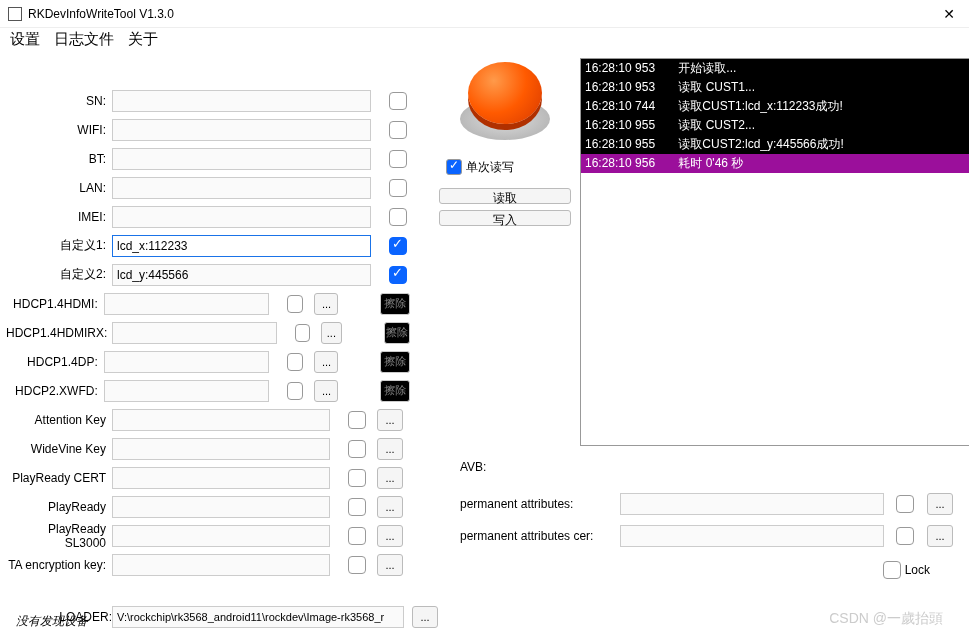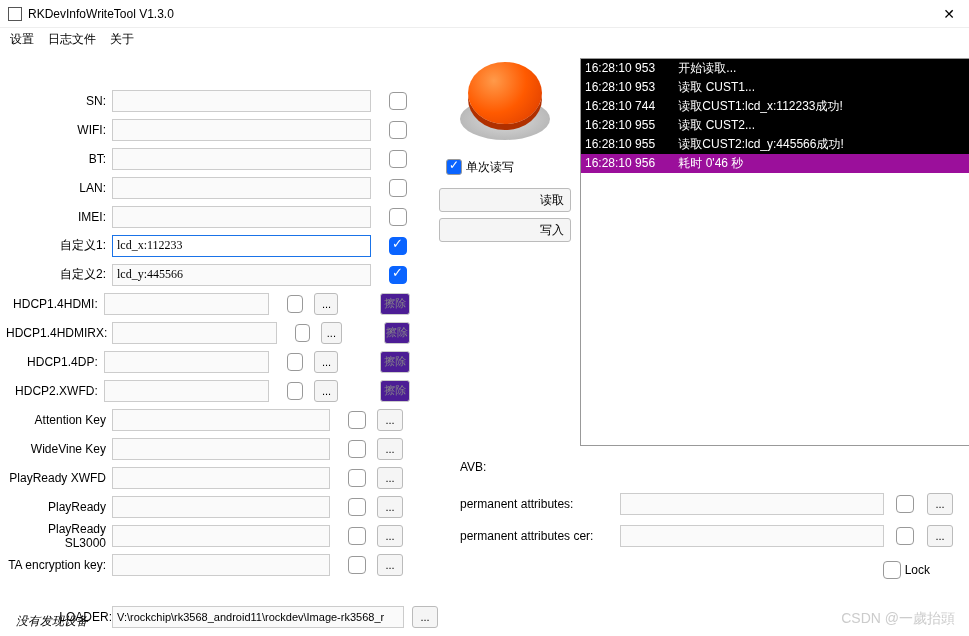--- a/index.html
+++ b/index.html
@@ -1,62 +1,62 @@
 <!DOCTYPE html>
 <html><head>
 <meta charset="utf-8">
 <style>
 * { box-sizing: border-box; font-family: "Microsoft YaHei", Tahoma, sans-serif; }
 body { margin: 0; background: #fff; font-size: 12px; color: #000; width: 969px; height: 636px; overflow: hidden; position: relative; }
 .titlebar { height: 28px; display: flex; align-items: center; padding: 0 8px; border-bottom: 1px solid #eee; }
 .titlebar .icon { width: 14px; height: 14px; border: 1px solid #555; margin-right: 6px; }
 .titlebar .title { flex: 1; font-size: 12px; }
 .titlebar .close { font-size: 14px; font-family: Arial; cursor: default; padding: 0 6px; }
-.menubar { height: 22px; display: flex; align-items: center; padding: 0 10px; gap: 14px; font-size: 12px; }
+.menubar { height: 22px; display: flex; align-items: center; padding: 0 10px; gap: 14px; font-size: 15px; }
 .menubar span { cursor: default; }
 .main { display: flex; padding: 8px 10px 0 0; }
 .left { width: 410px; padding-left: 6px; margin-top: 28px; }
 .right { flex: 1; padding-left: 20px; }
 .row { display: flex; align-items: center; height: 29px; }
 .row .lbl { width: 106px; text-align: right; padding-right: 6px; font-size: 12px; }
-.row .inp { flex: 1; height: 22px; border: 1px solid #ccc; background: #fafafa; padding: 0 4px; font-size: 12px; outline: none; font-family: Liberation Serif, serif; }
+.row .inp { flex: 1; height: 22px; border: 1px solid #ccc; background: #fafafa; padding: 0 4px; font-size: 12px; outline: none; }
 .row .inp.focus { border: 1px solid #1a73e8; background: #fff; }
 .row .cb { width: 18px; height: 18px; margin-left: 18px; appearance: none; border: 1px solid #999; border-radius: 4px; background: #fff; position: relative; cursor: default; }
 .row .cb:checked { background: #0a64ff; border-color: #0a64ff; }
 .row .cb:checked::after { content: "✓"; color: #fff; position: absolute; left: 2px; top: -2px; font-size: 13px; }
 .row .dots { width: 26px; height: 22px; margin-left: 8px; border: 1px solid #bbb; background: #f5f5f5; border-radius: 3px; font-size: 11px; display: flex; align-items: center; justify-content: center; cursor: default; }
-.row .del { width: 32px; height: 22px; margin-left: 42px; border: 1px solid #ccc; background: #4c1d95; border-radius: 3px; font-size: 11px; color: #888; display: flex; align-items: center; justify-content: center; cursor: default; }
+.row .del { width: 32px; height: 22px; margin-left: 42px; border: 1px solid #ccc; background: #000000; border-radius: 3px; font-size: 11px; color: #888; display: flex; align-items: center; justify-content: center; cursor: default; }
 .row.hdcp .inp { max-width: 218px; }
 .loader-row { display: flex; align-items: center; margin-top: 24px; padding-left: 6px; }
 .loader-row .lbl { width: 106px; text-align: right; padding-left: 12px; }
 .loader-row .inp { width: 292px; height: 22px; border: 1px solid #ccc; background: #fafafa; padding: 0 4px; font-size: 11px; }
 .loader-row .dots { width: 26px; height: 22px; margin-left: 8px; border: 1px solid #bbb; background: #f5f5f5; border-radius: 3px; font-size: 11px; display: flex; align-items: center; justify-content: center; }
 .status { position: absolute; bottom: 6px; left: 16px; font-size: 12px; font-style: italic; }
 .red-btn { width: 110px; height: 90px; margin: 0 auto 8px; position: relative; }
 .red-btn .base { position: absolute; bottom: 8px; left: 10px; width: 90px; height: 42px; background: radial-gradient(ellipse at center, #ddd 0%, #aaa 100%); border-radius: 50%; }
 .red-btn .cap { position: absolute; top: 4px; left: 18px; width: 74px; height: 62px; background: radial-gradient(circle at 35% 30%, #ff9a4a 0%, #ff5a00 50%, #d63800 100%); border-radius: 50%; box-shadow: 0 6px 0 #b03000; }
 .single { display: flex; align-items: center; justify-content: flex-start; margin: 6px 0 10px 12px; }
 .single .cb2 { width: 16px; height: 16px; appearance: none; border: 1px solid #999; border-radius: 3px; background: #0a64ff; position: relative; margin-right: 4px; }
 .single .cb2::after { content: "✓"; color: #fff; position: absolute; left: 2px; top: -2px; font-size: 12px; }
-.action-btn { display: block; width: 132px; height: 24px; margin: 6px auto; border: 1px solid #bbb; background: #f5f5f5; border-radius: 3px; font-size: 12px; cursor: default; text-align: right; }
+.action-btn { display: block; width: 132px; height: 16px; margin: 6px auto; border: 1px solid #bbb; background: #f5f5f5; border-radius: 3px; font-size: 12px; cursor: default; }
 .log { border: 1px solid #999; width: 398px; height: 388px; background: #fff; margin-left: auto; overflow: hidden; }
 .log-inner { background: #000; color: #fff; font-size: 12px; }
 .log-line { padding: 1px 4px; white-space: nowrap; }
 .log-line.hl { background: #9b0f9b; }
 .log-line .ts { display: inline-block; width: 90px; }
 .avb { margin-top: 14px; padding-left: 30px; }
 .avb-title { margin-bottom: 14px; font-size: 12px; }
 .avb-row { display: flex; align-items: center; height: 32px; }
 .avb-row .albl { width: 160px; font-size: 12px; }
 .avb-row .ainp { width: 264px; height: 22px; border: 1px solid #ccc; background: #fafafa; }
 .avb-row .acb { width: 18px; height: 18px; margin-left: 12px; appearance: none; border: 1px solid #999; border-radius: 4px; background: #fff; }
 .avb-row .adots { width: 26px; height: 22px; margin-left: 10px; border: 1px solid #bbb; background: #f5f5f5; border-radius: 3px; font-size: 11px; display: flex; align-items: center; justify-content: center; }
 .lock { display: flex; align-items: center; justify-content: flex-end; margin-top: 6px; padding-right: 48px; }
 .lock .lcb { width: 18px; height: 18px; appearance: none; border: 1px solid #999; border-radius: 4px; background: #fff; margin-right: 4px; }
-.watermark { position: absolute; right: 14px; bottom: 8px; color: #ccc; font-size: 14px; pointer-events: none; }
+.watermark { position: absolute; right: 26px; bottom: 8px; color: #ccc; font-size: 14px; pointer-events: none; }
 .right-top { display: flex; }
 .right-top-left { width: 150px; }
 </style>
 </head>
 <body>
 
 <div class="titlebar">
   <div class="icon"></div>
   <div class="title">RKDevInfoWriteTool V1.3.0</div>
   <div class="close">✕</div>
@@ -139,21 +139,21 @@
         <input type="checkbox" class="cb" style="">
         <div class="dots">...</div>
       </div>
       <div class="row hdcp">
         <div class="lbl">WideVine Key</div>
         <input class="inp" value="" style="">
         <input type="checkbox" class="cb" style="">
         <div class="dots">...</div>
       </div>
       <div class="row hdcp">
-        <div class="lbl">PlayReady XWFD</div>
+        <div class="lbl">PlayReady CERT</div>
         <input class="inp" value="" style="">
         <input type="checkbox" class="cb" style="">
         <div class="dots">...</div>
       </div>
       <div class="row hdcp">
         <div class="lbl">PlayReady</div>
         <input class="inp" value="" style="">
         <input type="checkbox" class="cb" style="">
         <div class="dots">...</div>
       </div>

